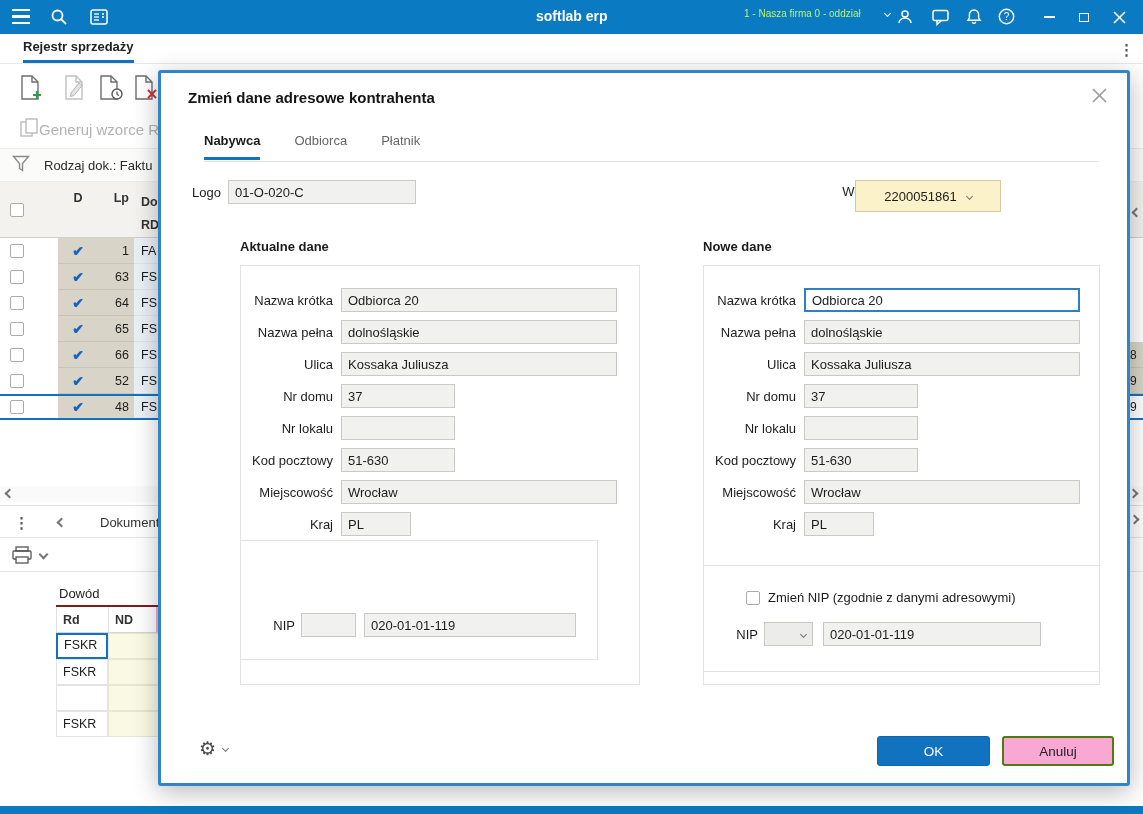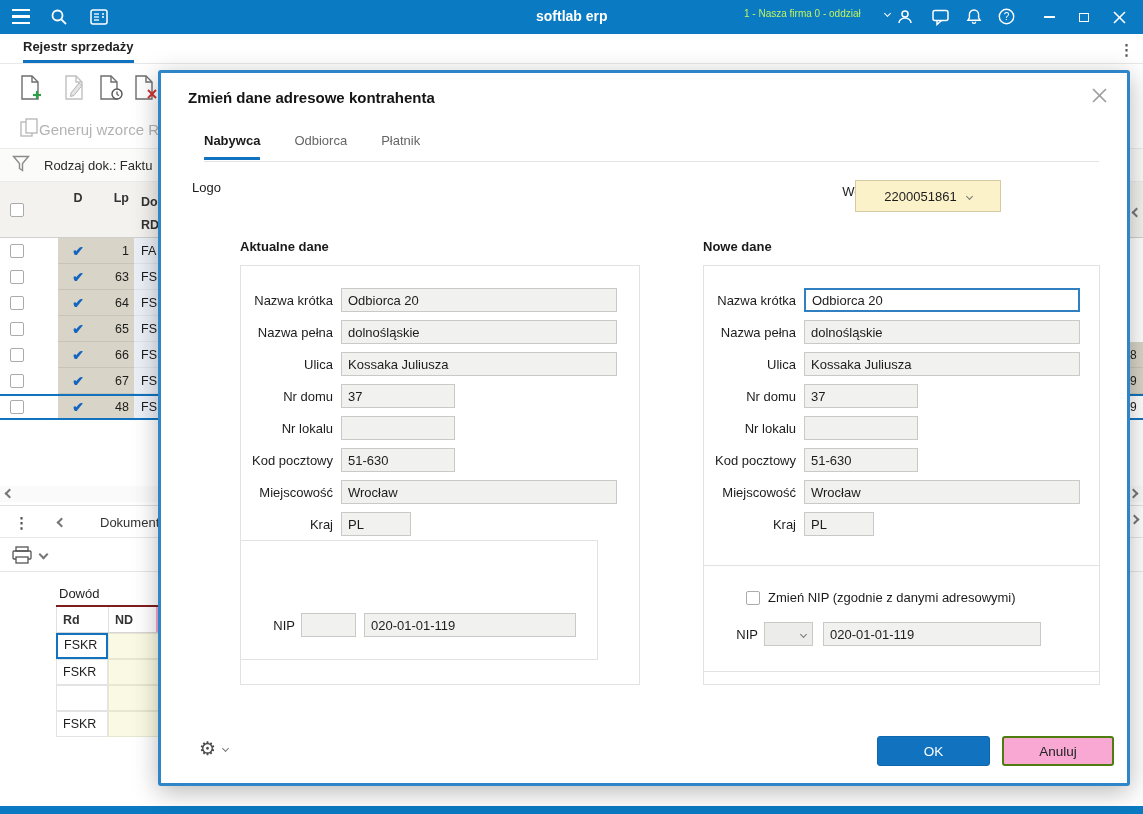--- a/index.html
+++ b/index.html
@@ -312,21 +312,21 @@
     <div class="c-edge beige">8</div>
   </div>
   <div class="t-row">
     <div class="c-sel">
         <span class="cb"></span>
       </div>
     <div class="c-gap"></div>
     <div class="c-chk">
         <span class="mark">✔</span>
       </div>
-    <div class="c-lp">67</div>
+    <div class="c-lp">52</div>
     <div class="c-doc">FS</div>
     <div class="c-fill"></div>
     <div class="c-edge beige">9</div>
   </div>
   <div class="t-row sel">
     <div class="c-sel">
         <span class="cb"></span>
       </div>
     <div class="c-gap"></div>
     <div class="c-chk">
@@ -391,20 +391,21 @@
 
   <div class="m-tabs">
     <span class="m-tab active">Nabywca</span>
     <span class="m-tab">Odbiorca</span>
     <span class="m-tab">Płatnik</span>
   </div>
   <div class="m-div"></div>
 
   <div class="m-logo-row">
     <label>Logo</label>
+    <input class="fld w-logo" readonly="" value="01-O-020-C" style="">
   </div>
   <div style="position:absolute;left:516px;top:111px;width:324px;text-align:right;">Wersja danych adresowych</div>
   <div class="verbox" style="top:107px;">
     <span>2200051861</span>
     <span class="chev down sm"></span>
   </div>
 
   <div class="sec-h" style="left:79px;top:166px;">Aktualne dane</div>
   <div class="sec-h" style="left:542px;top:166px;">Nowe dane</div>
 

